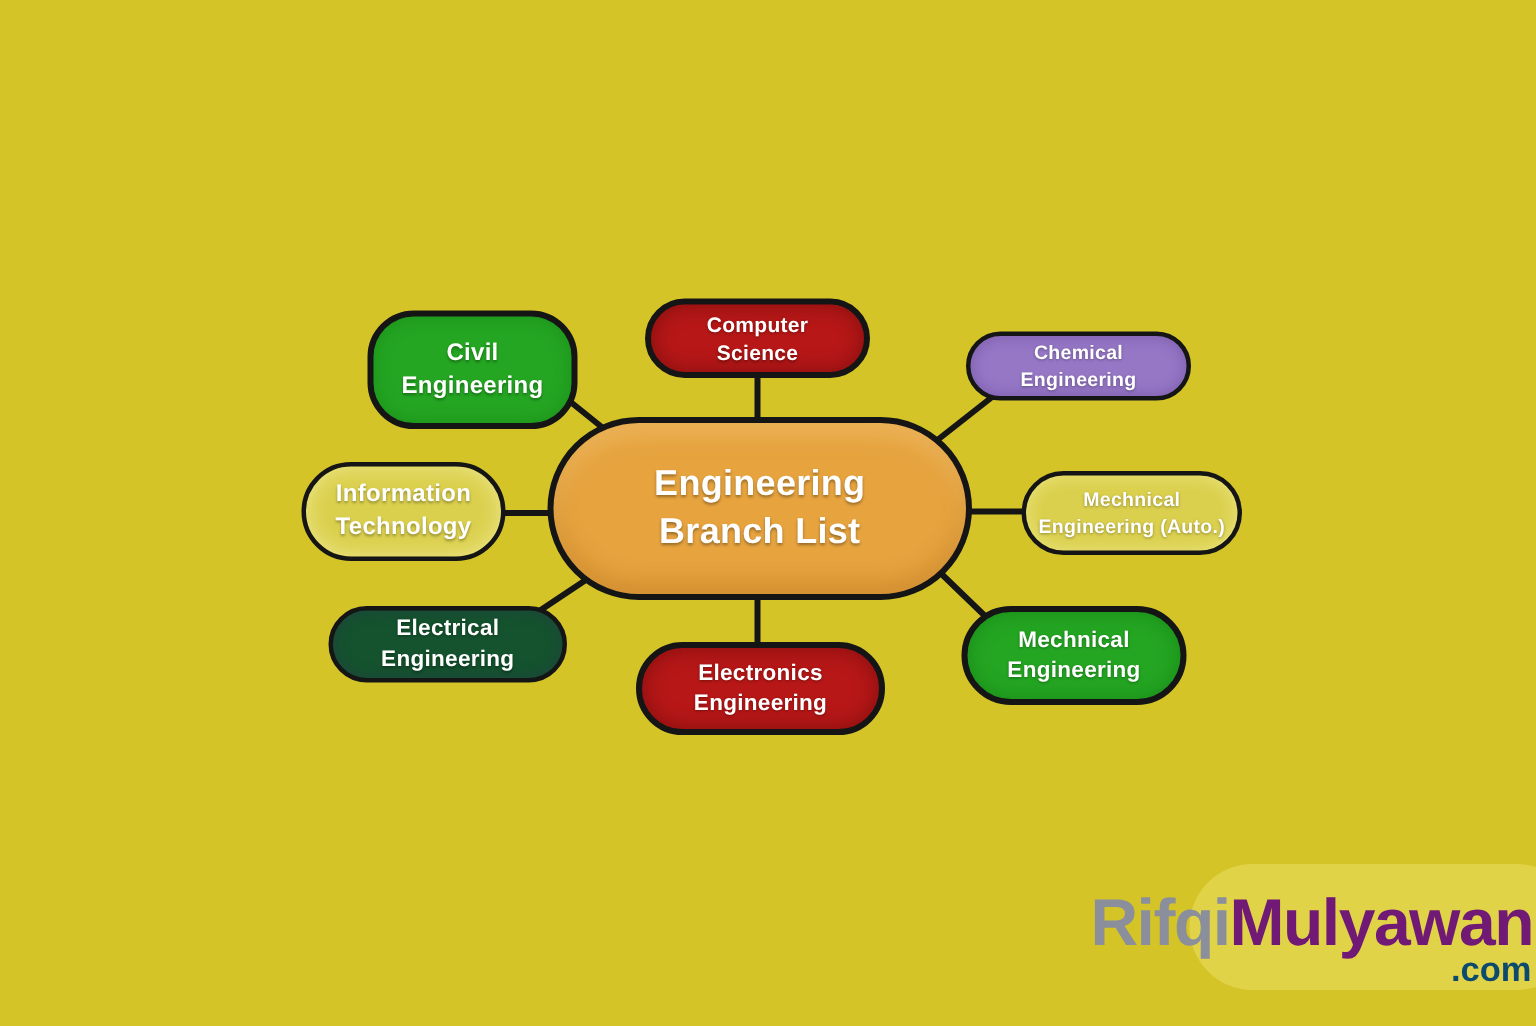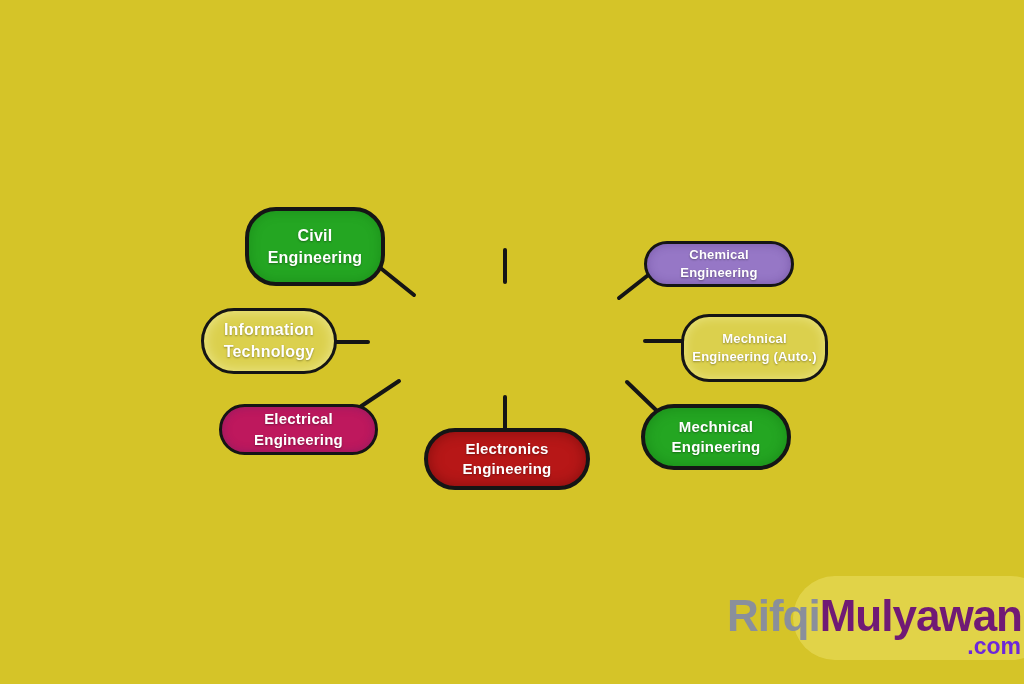--- a/index.html
+++ b/index.html
@@ -60,33 +60,32 @@
     border-width: 4px;
     box-shadow: inset 0 0 14px rgba(60,0,0,0.4);
   }
   .node-chemical {
     left: 644px; top: 221px;
     width: 150px; height: 46px;
     border-radius: 23px;
     font-size: 13px;
     padding: 10px 18px;
     box-shadow: inset 0 0 10px rgba(60,30,110,0.3);
-    margin-top: 20px;
   }
   .node-it {
     left: 201px; top: 308px;
     width: 136px; height: 66px;
     border-radius: 33px;
     font-size: 16px;
     padding: 11px 8px;
     box-shadow: inset 0 0 14px rgba(255,255,210,0.5);
   }
   .node-auto {
     left: 681px; top: 314px;
-    width: 147px; height: 68px;
+    width: 147px; height: 56px;
     border-radius: 28px;
     font-size: 13px;
     padding: 0 6px;
     box-shadow: inset 0 0 12px rgba(255,255,200,0.45);
   }
   .node-electrical {
     left: 219px; top: 404px;
     width: 159px; height: 51px;
     border-radius: 26px;
     font-size: 15px;
@@ -154,35 +153,37 @@
     <line x1="661" y1="265" x2="619" y2="298" stroke="#151515" stroke-width="4" stroke-linecap="round"></line>
     <line x1="335" y1="342" x2="368" y2="342" stroke="#151515" stroke-width="4" stroke-linecap="round"></line>
     <line x1="645" y1="341" x2="683" y2="341" stroke="#151515" stroke-width="4" stroke-linecap="round"></line>
     <line x1="360" y1="407" x2="399" y2="381" stroke="#151515" stroke-width="4" stroke-linecap="round"></line>
     <line x1="505" y1="397" x2="505" y2="431" stroke="#151515" stroke-width="4" stroke-linecap="round"></line>
     <line x1="627" y1="382" x2="656" y2="410" stroke="#151515" stroke-width="4" stroke-linecap="round"></line>
   </svg>
 
   <div class="node node-civil" style="background-color: rgb(36, 166, 34);">Civil Engineering</div>
 
+  <div class="node node-cs" style="background-color: rgb(183, 23, 23);">Computer Science</div>
 
   <div class="node node-chemical" style="background-color: rgb(150, 119, 198);">Chemical Engineering</div>
 
   <div class="node node-it" style="background-color: rgb(219, 208, 77);">Information Technology</div>
 
+  <div class="node node-central" style="background-color: rgb(230, 163, 62);">Engineering Branch List</div>
 
   <div class="node node-auto" style="background-color: rgb(219, 208, 77);">Mechnical Engineering (Auto.)</div>
 
-  <div class="node node-electrical" style="background-color: #be185d;">Electrical Engineering</div>
+  <div class="node node-electrical" style="background-color: #14532d;">Electrical Engineering</div>
 
   <div class="node node-electronics" style="background-color: rgb(183, 23, 23);">Electronics Engineering</div>
 
   <div class="node node-mech" style="background-color: rgb(36, 166, 34);">Mechnical Engineering</div>
 
   <div class="watermark">
     <div class="wm-blob"></div>
     <div class="wm-text">
       <span style="color: rgb(138, 143, 155);">Rifqi</span><span style="color: #701a75;">Mulyawan</span>
     </div>
-    <div class="wm-suffix" style="color: #6d28d9;">.com</div>
+    <div class="wm-suffix" style="color: #0c4a6e;">.com</div>
   </div>
 
 </div>
 
 </body></html>

